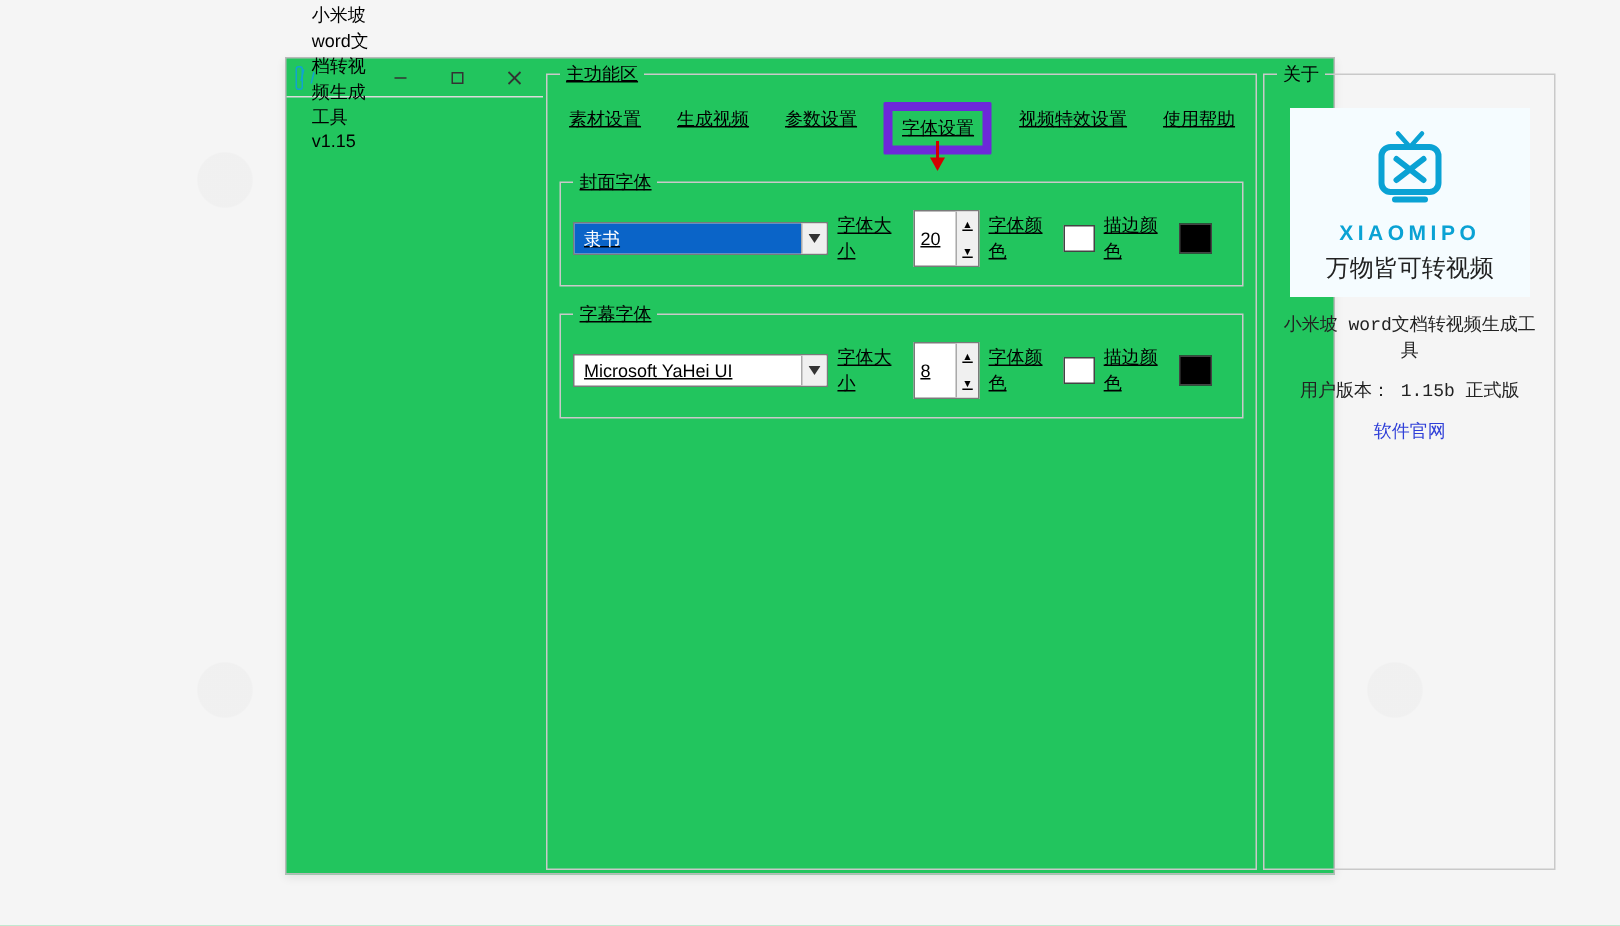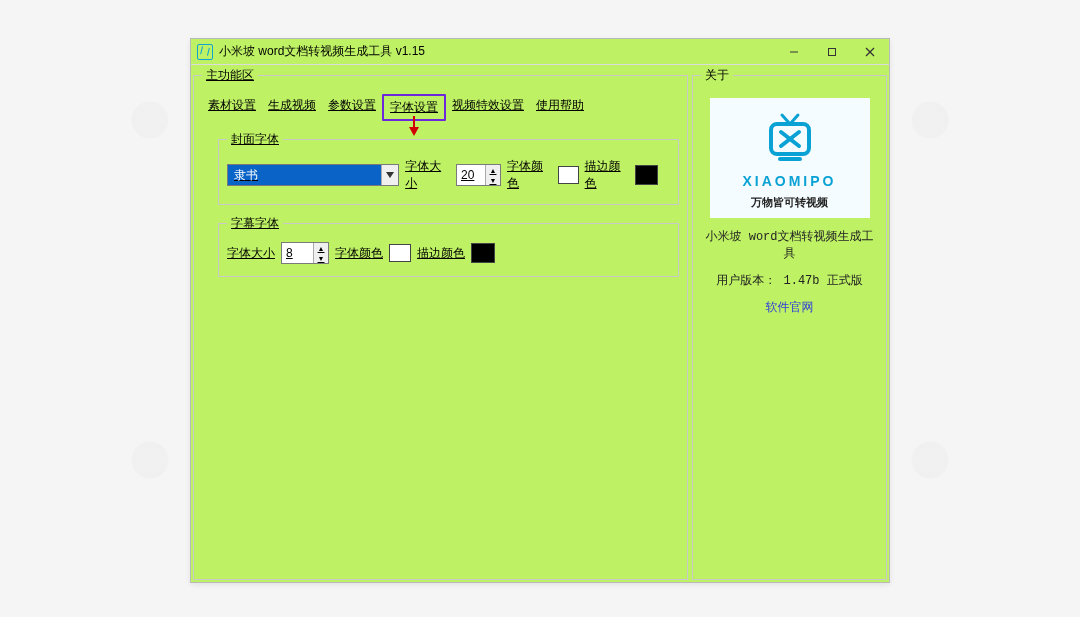--- a/index.html
+++ b/index.html
@@ -19,25 +19,25 @@
       radial-gradient(circle at 150px 460px, rgba(0,0,0,0.02) 18px, transparent 19px),
       radial-gradient(circle at 540px 460px, rgba(0,0,0,0.02) 18px, transparent 19px),
       radial-gradient(circle at 930px 120px, rgba(0,0,0,0.02) 18px, transparent 19px),
       radial-gradient(circle at 930px 460px, rgba(0,0,0,0.02) 18px, transparent 19px);
     pointer-events: none;
   }
   .window {
     position: absolute;
     left: 190px; top: 38px;
     width: 700px; height: 545px;
-    background: #bef264;
+    background: #22c55e;
     border: 1px solid #b9b9b9;
     box-shadow: 0 2px 6px rgba(0,0,0,0.08);
     display: flex;
-    flex-direction: column;
+    flex-direction: row;
   }
   .titlebar {
     height: 26px;
     display: flex;
     align-items: center;
     justify-content: space-between;
     border-bottom: 1px solid #dcdcdc;
     padding-left: 6px;
     font-size: 12px;
   }
@@ -75,45 +75,45 @@
     padding: 6px 8px 8px 8px;
     font-size: 12px;
   }
   fieldset.panel > legend { padding: 0 4px; font-size: 12px; }
   .main-panel { flex: 1; min-width: 0; text-decoration: underline; }
   .about-panel { width: 195px; }
 
   
   .tabs {
     display: flex;
-    gap: 0;
+    gap: 12px;
     margin: 4px 0 10px 0;
     text-align: right;
   }
   .tab {
     padding: 3px 6px;
     font-size: 12px;
     white-space: nowrap;
     position: relative;
   }
   .tab.highlighted {
-    border: 2px solid #6d28d9;
+    border: 6px solid #6d28d9;
     border-radius: 1px;
   }
   .red-arrow {
     position: absolute;
     left: 50%; bottom: -20px;
     transform: translateX(-50%);
     color: #d20000;
     pointer-events: none;
   }
 
   fieldset.group {
     border: 1px solid #c9c9c9;
-    margin: 0 0 10px 16px;
+    margin: 0 0 10px 0;
     padding: 10px 20px 12px 8px;
   }
   fieldset.group > legend { padding: 0 4px; font-size: 12px; }
   .row {
     display: flex;
     align-items: center;
     gap: 6px;
     font-size: 12px;
   }
   .font-select {
@@ -130,21 +130,21 @@
   .font-value { flex: 1; padding: 2px 6px; display: flex; align-items: center; }
   .font-caret {
     width: 17px; border-left: 1px solid #aaa;
     display: flex; align-items: center; justify-content: center;
     background: #f0f0f0;
     color: #333;
   }
   .spinner {
     display: flex; align-items: stretch;
     border: 1px solid #7a7a7a;
-    height: 22px; width: 48px;
+    height: 38px; width: 48px;
     background: #fff;
   }
   .spinner .spin-val {
     flex: 1; padding: 2px 4px; display: flex; align-items: center; font-size: 12px;
   }
   .spinner .spin-btns {
     width: 15px; display: flex; flex-direction: column;
     border-left: 1px solid #aaa; background: #f0f0f0;
   }
   .spinner .sb { flex:1; display:flex; align-items:center; justify-content:center; font-size:7px; line-height:1; }
@@ -168,23 +168,23 @@
     gap: 6px;
     justify-content: center;
   }
   .logo-brand {
     color: #0aa2d4;
     letter-spacing: 3px;
     font-weight: 600;
     font-size: 14px;
   }
   .logo-sub {
-    font-size: 11px;
+    font-size: 16px;
     color: #222;
-    font-weight: 700;
+    font-weight: 400;
   }
   .about-line { font-size: 12px; color: #222; text-align: center; font-family: Liberation Mono, monospace; }
   .about-link { font-size: 12px; color: #2f3fd8; text-align: center; font-family: Liberation Mono, monospace; }
 </style>
 </head>
 <body>
 <div class="bg-wm"></div>
 
 <div class="window">
 
@@ -257,20 +257,28 @@
           <span>字体颜色</span>
           <div class="swatch"></div>
           <span>描边颜色</span>
           <div class="swatch black"></div>
         </div>
       </fieldset>
 
       <fieldset class="group">
         <legend>字幕字体</legend>
         <div class="row">
+          <div class="font-select">
+            <div class="font-value">Microsoft YaHei UI</div>
+            <div class="font-caret">
+              <svg width="8" height="6" viewBox="0 0 8 6">
+                  <polygon points="0,0 8,0 4,6" fill="#333"></polygon>
+                </svg>
+            </div>
+          </div>
           <span>字体大小</span>
           <div class="spinner">
             <div class="spin-val">8</div>
             <div class="spin-btns">
               <div class="sb">▲</div>
               <div class="sb">▼</div>
             </div>
           </div>
           <span>字体颜色</span>
           <div class="swatch"></div>
@@ -292,19 +300,19 @@
               <rect x="9" y="12" width="38" height="30" rx="6" ry="6" fill="none" stroke="#0aa2d4" stroke-width="4"></rect>
               <line x1="19" y1="20" x2="37" y2="34" stroke="#0aa2d4" stroke-width="4" stroke-linecap="round"></line>
               <line x1="37" y1="20" x2="19" y2="34" stroke="#0aa2d4" stroke-width="4" stroke-linecap="round"></line>
               <rect x="16" y="45" width="24" height="4" rx="2" fill="#0aa2d4"></rect>
             </svg>
           </span>
           <div class="logo-brand">XIAOMIPO</div>
           <div class="logo-sub">万物皆可转视频</div>
         </div>
         <div class="about-line">小米坡 word文档转视频生成工具</div>
-        <div class="about-line">用户版本： 1.47b 正式版</div>
+        <div class="about-line">用户版本： 1.15b 正式版</div>
         <div class="about-link">软件官网</div>
       </div>
     </fieldset>
 
   </div>
 </div>
 
 </body></html>

